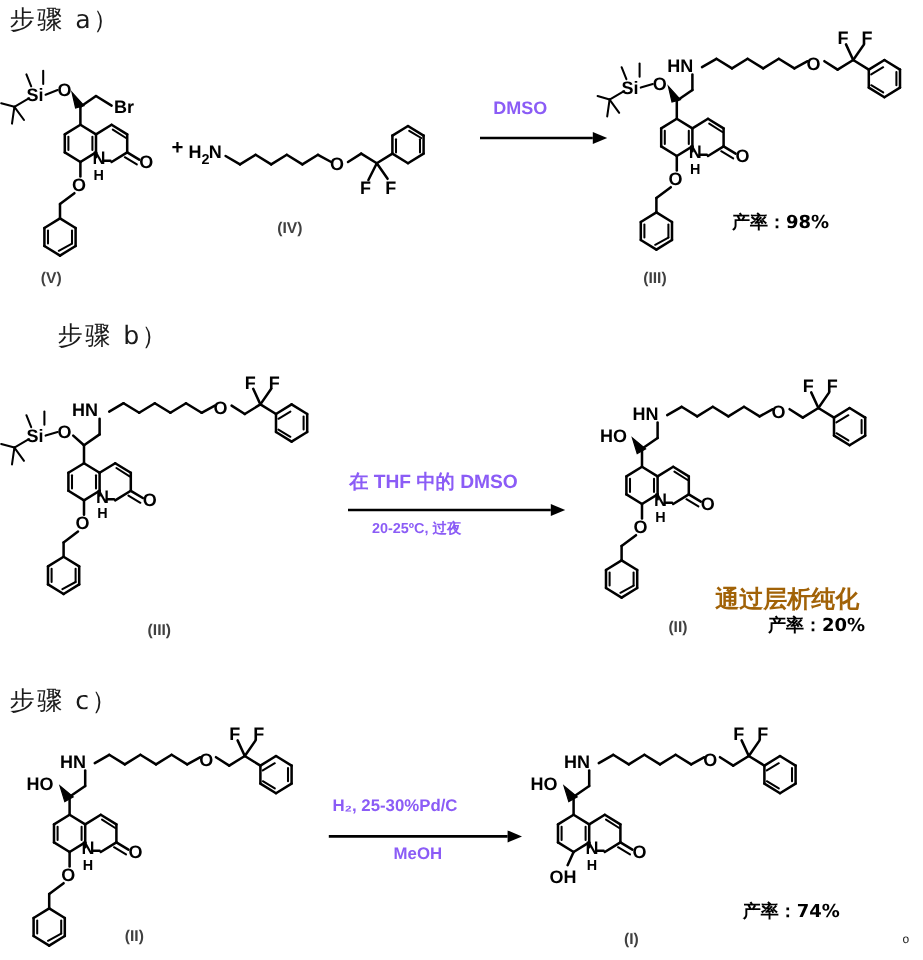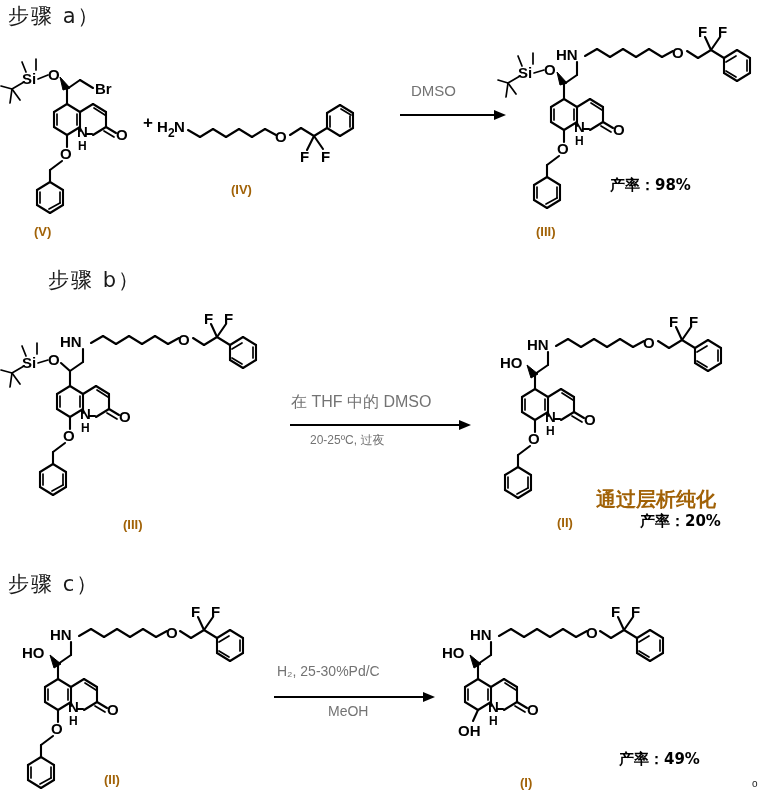--- a/index.html
+++ b/index.html
@@ -9,29 +9,29 @@
     color:#000;position:relative;overflow:hidden;
   }
   .page{position:relative;width:769px;height:800px;}
   .step-header{
     position:absolute;font-family:"Liberation Serif",serif;
     font-size:21px;letter-spacing:2px;color:#1a1a1a;white-space:nowrap;
   }
   .cjk{font-family:"DejaVu Sans","Liberation Sans",sans-serif;}
   .cond{
     position:absolute;font-family:"Liberation Sans",sans-serif;
-    font-weight:normal;white-space:nowrap;color:#737373;
+    font-weight:bold;white-space:nowrap;color:#8b5cf6;
   }
   .yield{
     position:absolute;font-family:"DejaVu Sans","Liberation Sans",sans-serif;
     font-weight:bold;font-size:15px;white-space:nowrap;color:#000000;
   }
   .cmpd{
     position:absolute;font-family:"Liberation Sans",sans-serif;
-    font-weight:bold;font-size:13px;white-space:nowrap;color:#a16207;
+    font-weight:bold;font-size:13px;white-space:nowrap;color:#404040;
   }
   .note{
     position:absolute;font-family:"DejaVu Sans","Liberation Sans",sans-serif;
     font-weight:bold;font-size:20px;white-space:nowrap;color:#a16207;
   }
   .plus{
     position:absolute;font-family:"Liberation Sans",sans-serif;
     font-weight:bold;font-size:17px;color:#000;
   }
   .corner-mark{
@@ -523,17 +523,17 @@
     <line class="bond" x1="61" y1="94" x2="61" y2="98"></line>
     <line class="bond" x1="67" y1="101" x2="73" y2="101"></line>
     <line class="bond" x1="87" y1="94" x2="97" y2="100"></line>
     <line class="bond-thin" x1="85" y1="98" x2="95" y2="104"></line>
     <text class="atom" x="97" y="107">O</text>
 
     <line class="bond" x1="48" y1="102" x2="43" y2="113"></line>
     <text class="atom" x="28" y="128">OH</text>
   </svg>
   <div class="cmpd" style="left:520px;top:775px;">(I)</div>
-  <div class="yield cjk" style="left:619px;top:750px;">产率：49%</div>
+  <div class="yield cjk" style="left:619px;top:750px;">产率：74%</div>
 
   <div class="corner-mark" style="left:752px;top:778px;">o</div>
 
 </div>
 
 </body></html>

